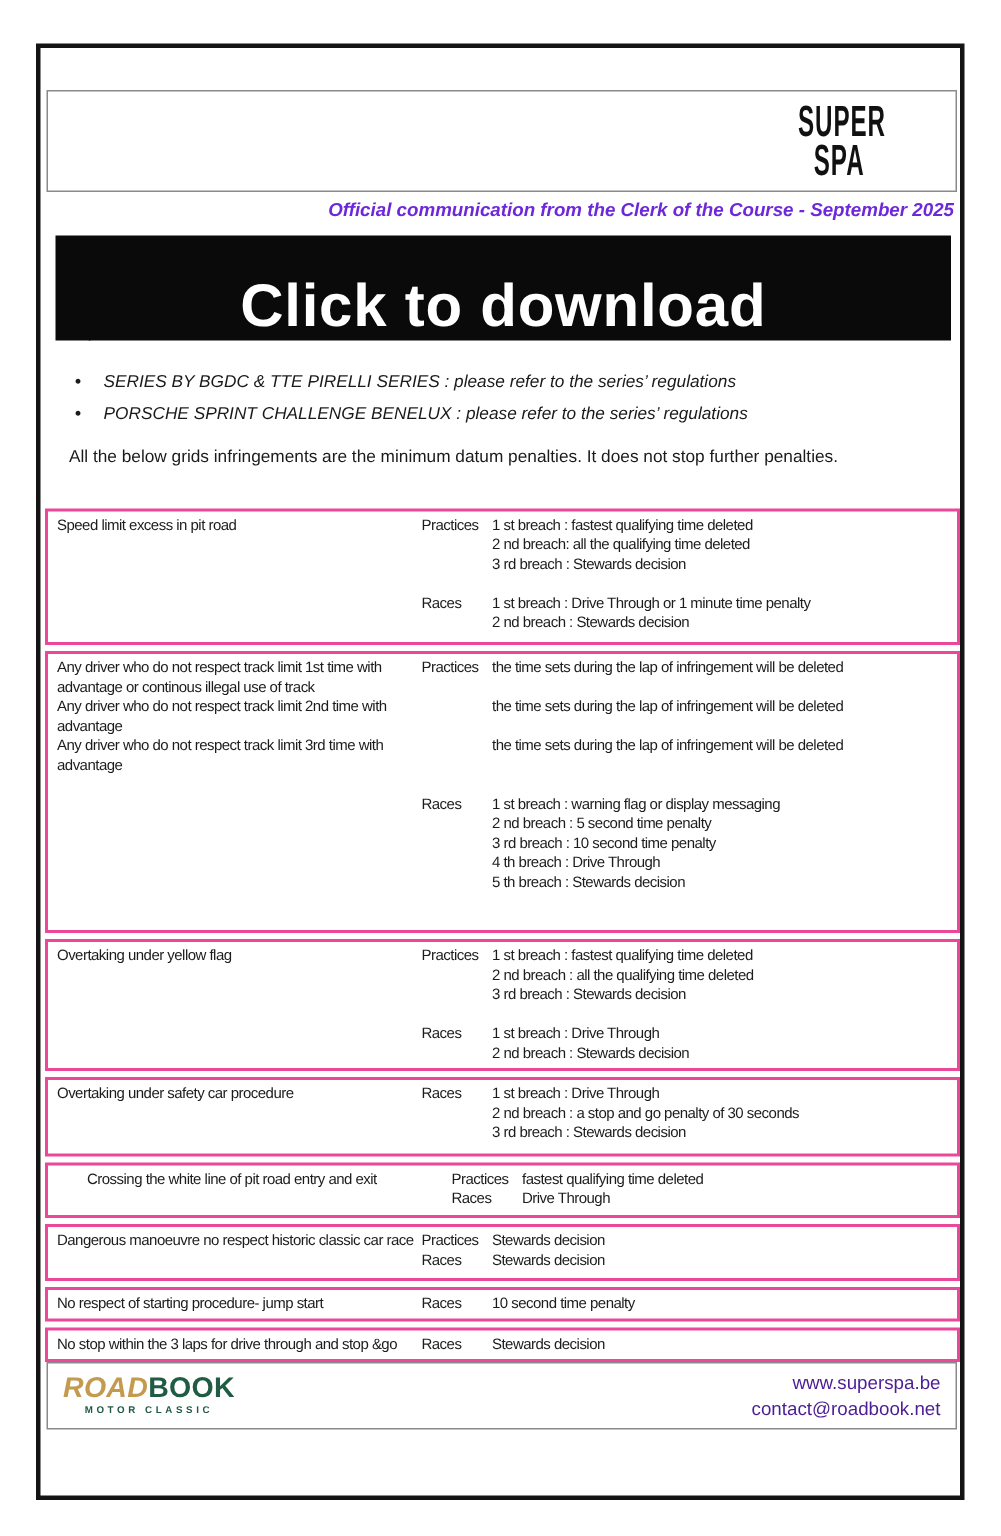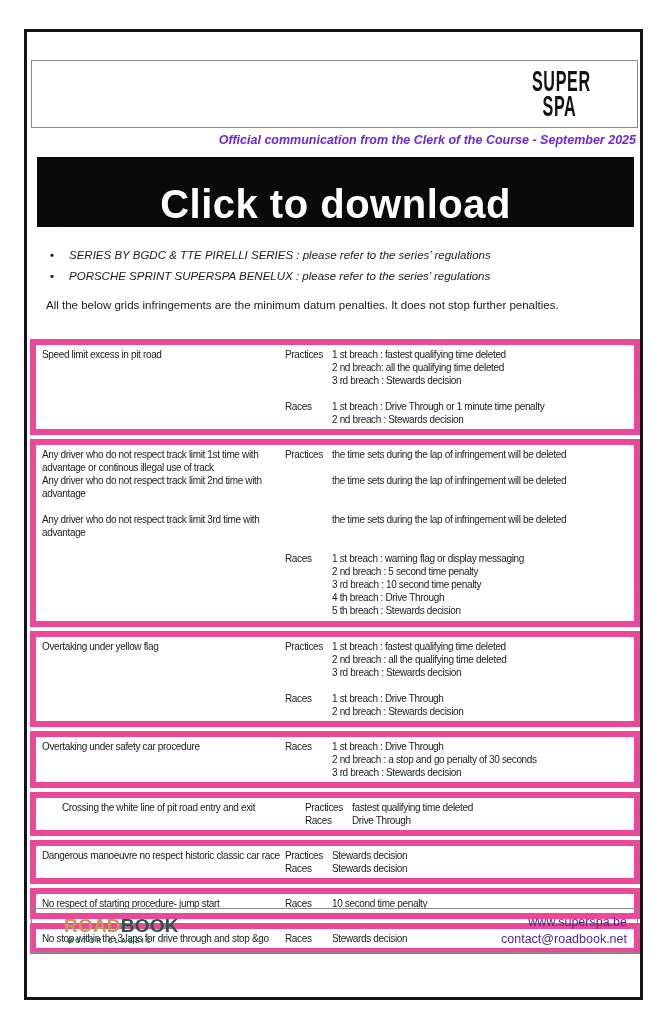--- a/index.html
+++ b/index.html
@@ -33,34 +33,34 @@
           letter-spacing:.5px;}
 
   
   .bullets{position:absolute;left:50px;top:249px;width:565px;}
   .bullet-item{display:flex;gap:15px;margin-bottom:8px;font-style:italic;font-size:11.5px;line-height:13px;}
   .bullet-item .dot{font-style:normal;font-weight:700;line-height:13px;}
   .note{position:absolute;left:46px;top:298px;width:575px;font-size:11.5px;line-height:14px;}
 
   
   .tbl{position:absolute;left:30px;top:339px;width:610px;}
-  .pbox{border:6px solid #ec4899;box-sizing:border-box;background:#fff;
+  .pbox{border:2px solid #ec4899;box-sizing:border-box;background:#fff;
         padding:3px 4px 3px 0;margin-bottom:4px;font-size:10px;line-height:13px;
         letter-spacing:-0.35px;color:#1c1c1c;}
   .seg{display:grid;grid-template-columns:243px 47px 1fr;padding-left:6px;}
   .seg .cell{min-height:13px;}
   .pline{min-height:13px;}
 
   
   .footer-box{position:absolute;left:31px;top:908px;width:607px;height:45px;
               border:1px solid #8a8a8a;box-sizing:border-box;display:flex;
               justify-content:space-between;align-items:center;padding:0 10px 0 10px;}
   .rb-logo{line-height:1;}
   .rb-top{font-size:19px;font-weight:800;letter-spacing:.2px;}
-  .rb-road{color:var(--gold,#C49A4F);margin-left:22px;}
+  .rb-road{color:var(--gold,#C49A4F);font-style:italic;}
   .rb-book{color:var(--green,#1F5C43);}
   .rb-sub{font-size:6.5px;letter-spacing:2.4px;color:var(--green,#1F5C43);
           margin-top:3px;text-align:center;font-weight:700;}
   .contact{text-align:right;font-size:12.5px;color:#4c1d95;line-height:17px;}
 </style>
 </head>
 <body>
 
 <div class="page">
   <div class="frame"></div>
@@ -82,21 +82,21 @@
     <span>Click to download</span>
   </div>
 
   <div class="bullets">
     <div class="bullet-item">
       <span class="dot">•</span>
       <span>SERIES BY BGDC &amp; TTE PIRELLI SERIES : please refer to the series’ regulations</span>
     </div>
     <div class="bullet-item">
       <span class="dot">•</span>
-      <span>PORSCHE SPRINT SUPERSPA BENELUX : please refer to the series’ regulations</span>
+      <span>PORSCHE SPRINT CHALLENGE BENELUX : please refer to the series’ regulations</span>
     </div>
   </div>
   <div class="note">All the below grids infringements are the minimum datum penalties. It does not stop further penalties.</div>
 
   <div class="tbl" id="penalty-table">
       <div class="pbox" style="min-height: 91px;">
         <div class="seg">
           <div class="cell">Speed limit excess in pit road</div>
           <div class="cell">Practices</div>
           <div class="cell">
@@ -122,21 +122,21 @@
             <div class="pline">the time sets during the lap of infringement will be deleted</div>
           </div>
         </div>
         <div class="seg" style="">
           <div class="cell">Any driver who do not respect track limit 2nd time with advantage</div>
           <div class="cell"></div>
           <div class="cell">
             <div class="pline">the time sets during the lap of infringement will be deleted</div>
           </div>
         </div>
-        <div class="seg" style="margin-top: 13px;">
+        <div class="seg" style="">
           <div class="cell">Any driver who do not respect track limit 3rd time with advantage</div>
           <div class="cell"></div>
           <div class="cell">
             <div class="pline">the time sets during the lap of infringement will be deleted</div>
           </div>
         </div>
         <div class="seg" style="margin-top: 13px;">
           <div class="cell"></div>
           <div class="cell">Races</div>
           <div class="cell">

